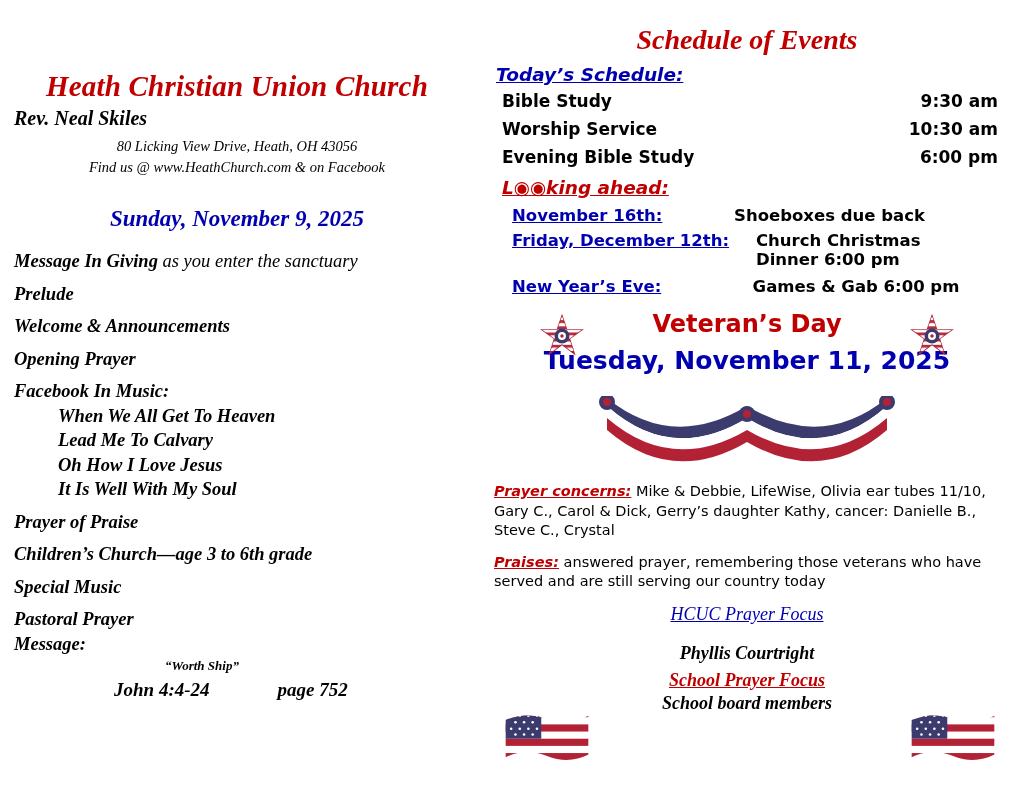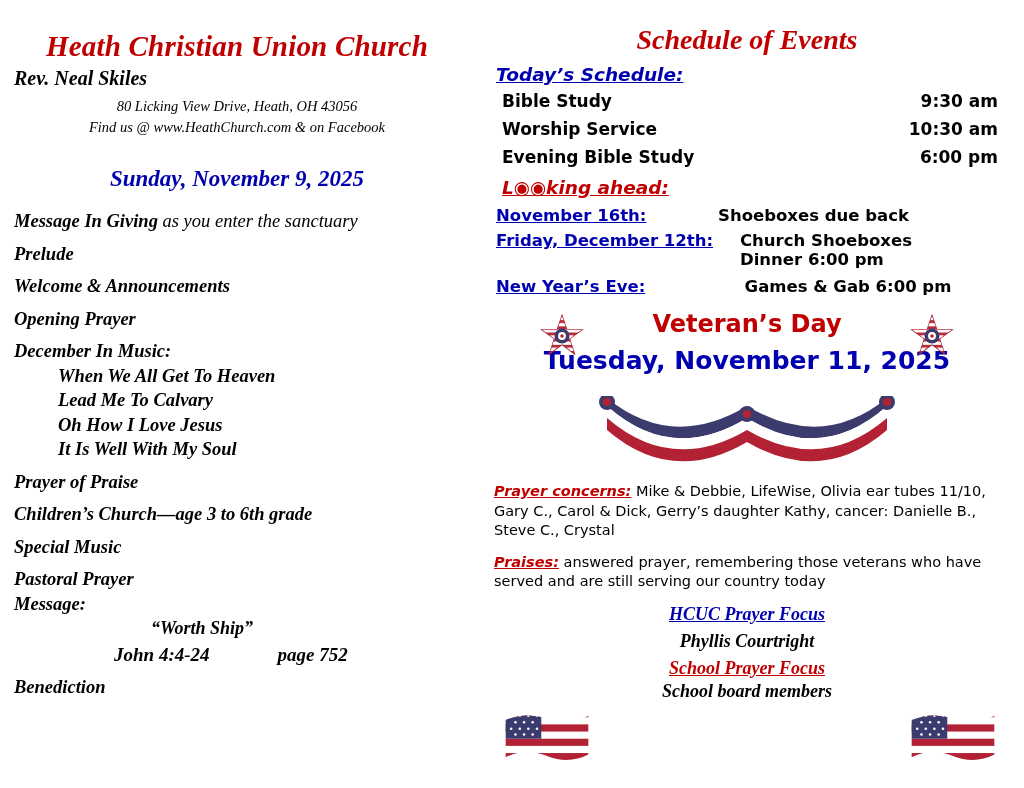--- a/index.html
+++ b/index.html
@@ -21,20 +21,21 @@
     height: 788px;
     display: flex;
   }
   .col {
     position: relative;
     box-sizing: border-box;
   }
   .col-left {
     width: 470px;
     padding: 24px 10px 0 14px;
+    margin-top: 40px;
   }
   .col-right {
     width: 554px;
     padding: 16px 18px 0 18px;
   }
 
   
   .church-name {
     text-align: center;
     color: #c00000;
@@ -93,21 +94,21 @@
     font-size: 18.5px;
   }
   .songs {
     margin-top: -6px;
     margin-bottom: 14px;
   }
   .sermon-title {
     text-align: center;
     font-weight: bold;
     font-style: italic;
-    font-size: 18px;
+    font-size: 13px;
     margin: 6px 0 8px 0;
     padding-right: 70px;
   }
   .scripture-row {
     font-weight: bold;
     font-style: italic;
     font-size: 19px;
     margin: 0 0 14px 0;
     padding-left: 100px;
   }
@@ -159,21 +160,21 @@
     font-size: 18.5px;
     text-decoration: underline;
     margin: 10px 0 8px 14px;
     font-family: "DejaVu Sans", sans-serif;
   }
   .ahead-row {
     display: flex;
     font-family: "DejaVu Sans", sans-serif;
     font-weight: bold;
     font-size: 16.5px;
-    margin: 0 0 6px 8px;
+    margin: 0 0 6px 24px;
     align-items: flex-start;
   }
   .ahead-row .lbl {
     color: #0000b0;
     text-decoration: underline;
     white-space: nowrap;
   }
   .ahead-row .val {
     color: #000000;
     margin-left: 12px;
@@ -244,25 +245,25 @@
   .concerns p { margin: 0 0 12px 0; }
 
   .focus {
     text-align: center;
     margin-top: 6px;
     position: relative;
     z-index: 2;
   }
   .focus .hd {
     color: #0000b0;
-    font-weight: bold;
+    font-weight: normal;
     font-style: italic;
     font-size: 18px;
     text-decoration: underline;
-    margin-bottom: 6px;
+    margin-bottom: 18px;
   }
   .focus .nm {
     font-weight: bold;
     font-style: italic;
     font-size: 18px;
     margin-bottom: 6px;
   }
   .focus .hd2 {
     color: #c00000;
     font-weight: bold;
@@ -293,41 +294,40 @@
 
     <div class="service-date">Sunday, November 9, 2025</div>
 
     <div class="order">
       <div class="line">
         <span class="normal">Message In Giving</span><span class="plain"> as you enter the sanctuary</span>
       </div>
       <div class="line">Prelude</div>
       <div class="line">Welcome &amp; Announcements</div>
       <div class="line">Opening Prayer</div>
-      <div class="line tight">December In Music:</div>
+      <div class="line tight">Facebook In Music:</div>
 
       <div class="songs">
         <div class="song">When We All Get To Heaven</div>
         <div class="song">Lead Me To Calvary</div>
         <div class="song">Oh How I Love Jesus</div>
         <div class="song">It Is Well With My Soul</div>
       </div>
 
       <div class="line">Prayer of Praise</div>
       <div class="line">Children’s Church—age 3 to 6th grade</div>
       <div class="line">Special Music</div>
       <div class="line" style="margin-bottom:6px">Pastoral Prayer</div>
       <div class="line" style="margin-bottom:4px">Message:</div>
 
       <div class="sermon-title">“Worth Ship”</div>
       <div class="scripture-row">
         <span>John 4:4-24</span><span class="pagenum">page 752</span>
       </div>
 
-      <div class="line" style="margin-bottom:4px">Benediction</div>
     </div>
 
   </div>
 
   <div class="col col-right">
     <div class="sched-title">Schedule of Events</div>
 
     <div class="today-head">Today’s Schedule:</div>
 
     <div class="sched-row">
@@ -345,21 +345,21 @@
 
     <div class="look-ahead">L◉◉king ahead:</div>
 
     <div class="ahead-row w1">
       <span class="lbl">November 16th:</span>
       <span class="val">Shoeboxes due back</span>
     </div>
     <div class="ahead-row w2">
       <span class="lbl">Friday, December 12th:</span>
       <span class="val">
-        <span>Church Shoeboxes</span>
+        <span>Church Christmas</span>
         <span class="sub">Dinner 6:00 pm</span>
       </span>
     </div>
     <div class="ahead-row w3" style="margin-top:8px">
       <span class="lbl">New Year’s Eve:</span>
       <span class="val center">Games &amp; Gab 6:00 pm</span>
     </div>
 
     <div class="vet-block">
       <svg class="star left" viewBox="0 0 100 100">

